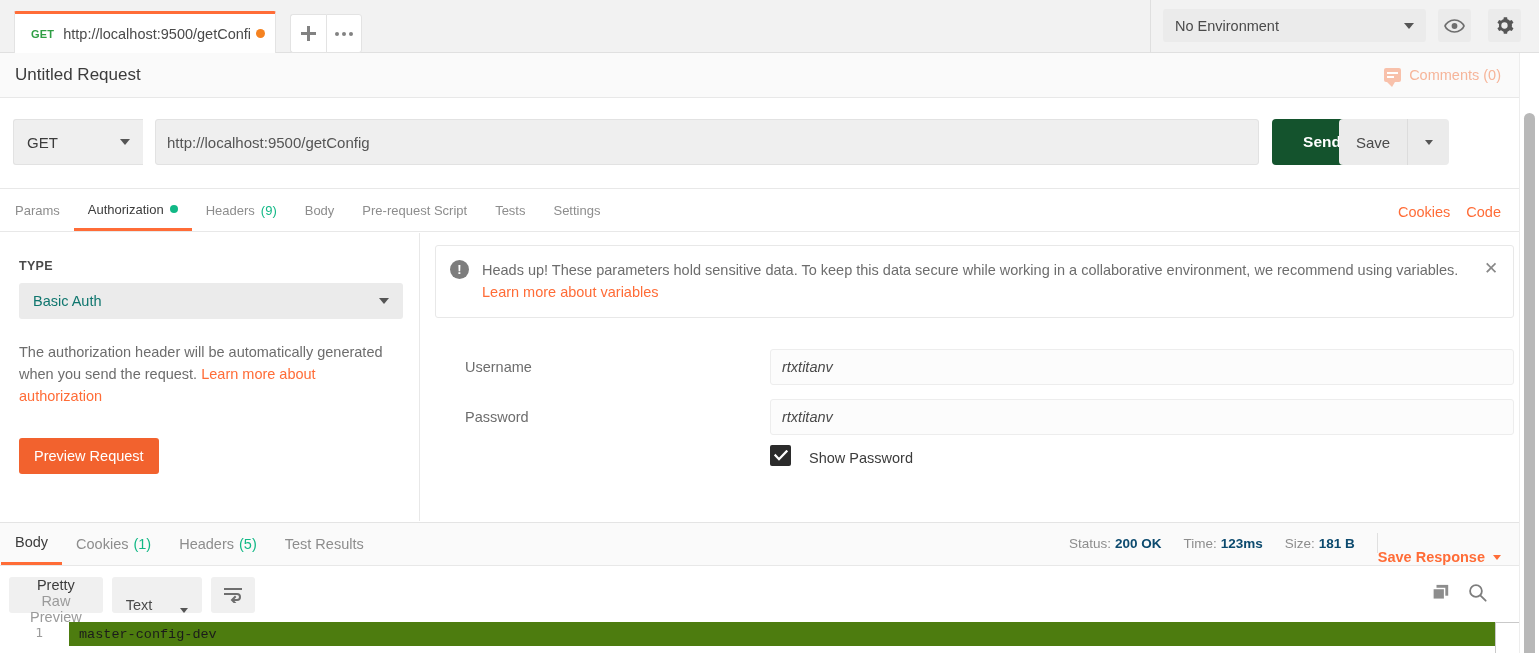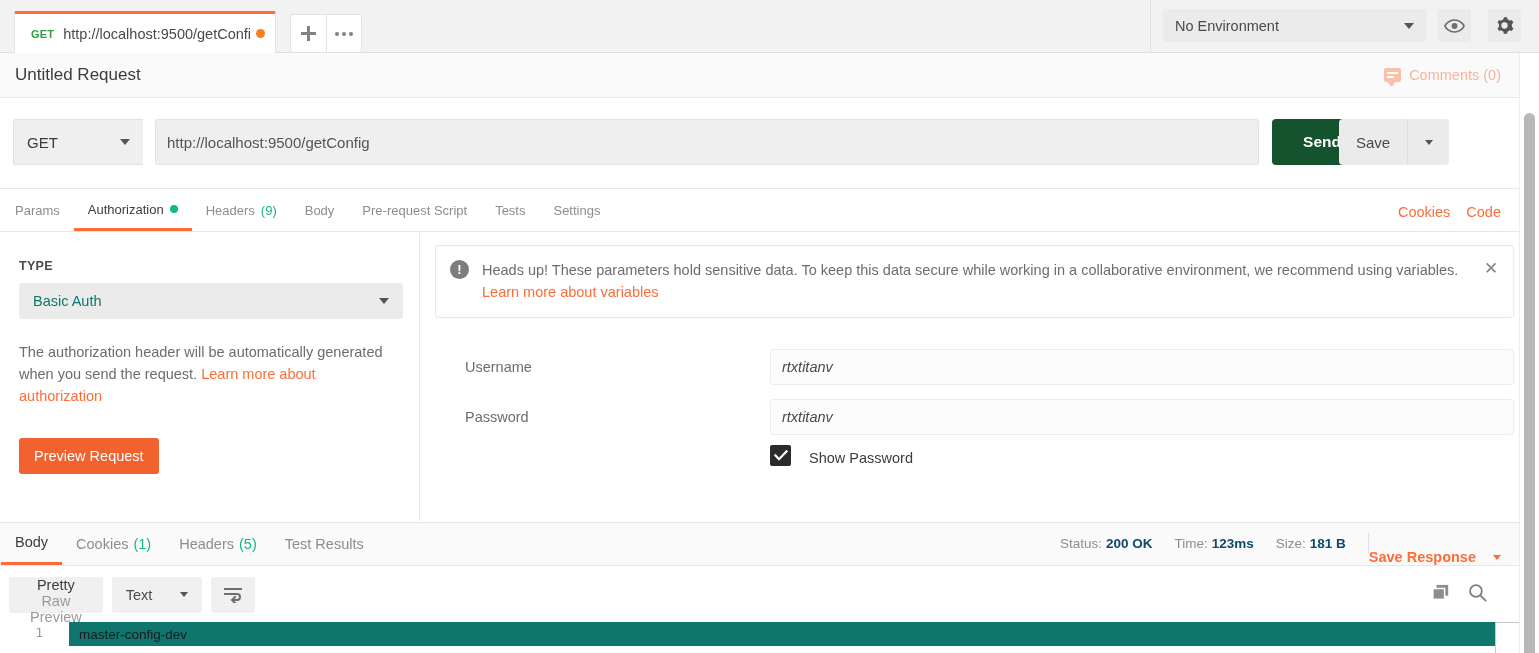--- a/index.html
+++ b/index.html
@@ -435,21 +435,21 @@
     padding-bottom: 12px;
     font-size: 13.5px;
     color: #8d8d8d;
     gap: 22px;
   }
   .resp-meta b { font-weight: bold; color: #0c4a6e; margin-left: 4px; }
   .meta-sep {
     width: 1px; height: 20px; background: #e0e0e0;
   }
   .save-response {
-    display: flex; align-items: center; gap: 17px;
+    display: flex; align-items: center; gap: 8px;
     color: #ff6c37;
     font-size: 14.5px;
     font-weight: bold;
     margin-right: 18px;
   }
   .save-response .caret { border-top-color: #ff6c37; }
 
   
   .formatbar {
     position: absolute;
@@ -474,21 +474,21 @@
     display: flex; align-items: center;
     font-size: 14.5px;
     color: #9a9a9a;
   }
   .seg.active { color: #3c3c3c; }
   .type-group {
     margin-left: 9px;
     height: 36px;
     background: #f0f0f0;
     border-radius: 3px;
-    display: flex; align-items: center;
+    display: flex; align-items: flex-end;
     padding: 0 14px;
     gap: 28px;
     font-size: 14.5px;
     color: #4a4a4a;
   }
   .wrap-btn {
     margin-left: 9px;
     width: 44px; height: 36px;
     background: #f0f0f0;
     border-radius: 3px;
@@ -515,25 +515,25 @@
     padding: 3px 10px 0 0;
     box-sizing: border-box;
     font-family: "DejaVu Sans Mono", monospace;
     font-size: 13px;
     color: #9b9b9b;
   }
   .code-line {
     position: absolute;
     left: 69px; top: 0;
     width: 1426px; height: 24px;
-    background: #0f766e;
+    background: #4d7c0f;
     display: flex; align-items: center;
     padding-left: 10px;
     box-sizing: border-box;
-    font-family: Liberation Sans, sans-serif;
+    font-family: Liberation Mono, monospace;
     font-size: 13.5px;
     color: #1b1b1b;
   }
   .editor-vrule {
     position: absolute;
     left: 1495px; top: 0;
     width: 1px; height: 31px;
     background: #c9c9c9;
   }
   .editor-hrule {

